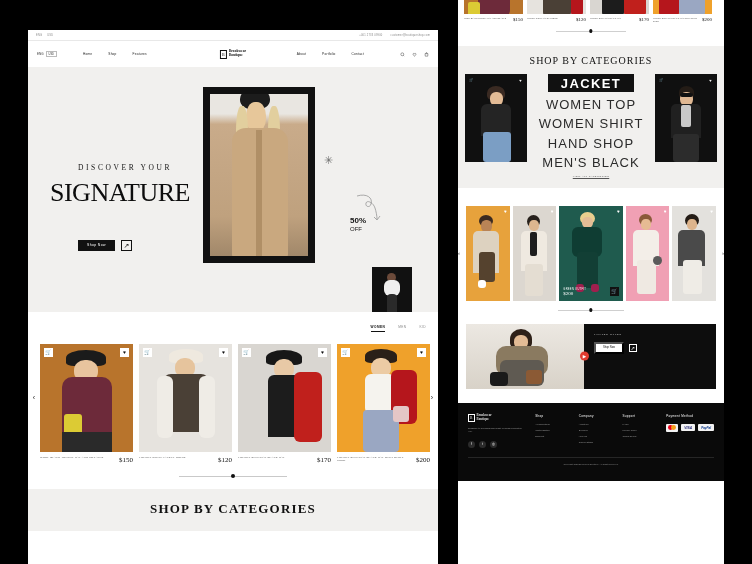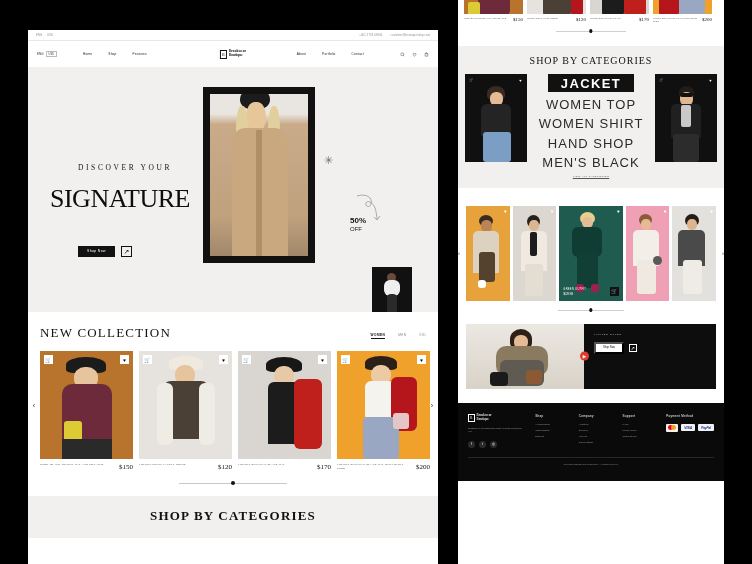--- a/index.html
+++ b/index.html
@@ -49,21 +49,21 @@
   .hero {
     position: relative; height: 245px; background: #f1f0ee; overflow: hidden;
   }
   .hero-text { position: absolute; left: 22px; top: 96px; width: 185px; }
   .hero-kicker {
     font-family: "Liberation Serif", serif; font-size: 7.5px; letter-spacing: 2.6px;
     color: #151515; margin-left: 28px;
   }
   .hero-title {
     font-family: "Liberation Serif", serif; font-size: 26px; letter-spacing: -0.5px;
-    color: #0d0d0d; line-height: .95; margin-top: 15px; white-space: nowrap;
+    color: #0d0d0d; line-height: .95; margin-top: 9px; white-space: nowrap;
   }
   .hero-sub {
     font-family: "Liberation Serif", serif; font-size: 14px; letter-spacing: 5px;
     color: #1a1a1a; text-align: right; margin-top: -3px; margin-right: -38px;
   }
   .hero-cta { display: flex; align-items: center; gap: 6px; margin-top: 21px; margin-left: 28px; }
   .btn-dark {
     background: #111; color: #fff; font-size: 3.4px; letter-spacing: .4px;
     padding: 3.5px 9px; border: none; white-space: nowrap;
   }
@@ -313,21 +313,20 @@
           <div class="silh" style="left:15px;top:6px;width:9px;height:9px;background:#6b4a3a;border-radius:50%"></div>
           <div class="silh" style="left:12px;top:13px;width:16px;height:16px;background:#efefef;border-radius:6px"></div>
           <div class="silh" style="left:15px;top:27px;width:10px;height:24px;background:#2a2a2a;border-radius:4px"></div>
         </div>
 
       </div>
     </div>
 
     <div class="sec-white">
       <div class="sec-head">
-        <div class="sec-title">NEW   COLLECTION</div>
         <div class="tabs">
           <div class="tab active">WOMEN</div>
           <div class="tab">MEN</div>
           <div class="tab">KID</div>
         </div>
       </div>
 
       <div class="prod-row">
         <div class="car-arrow left">‹</div>
 

